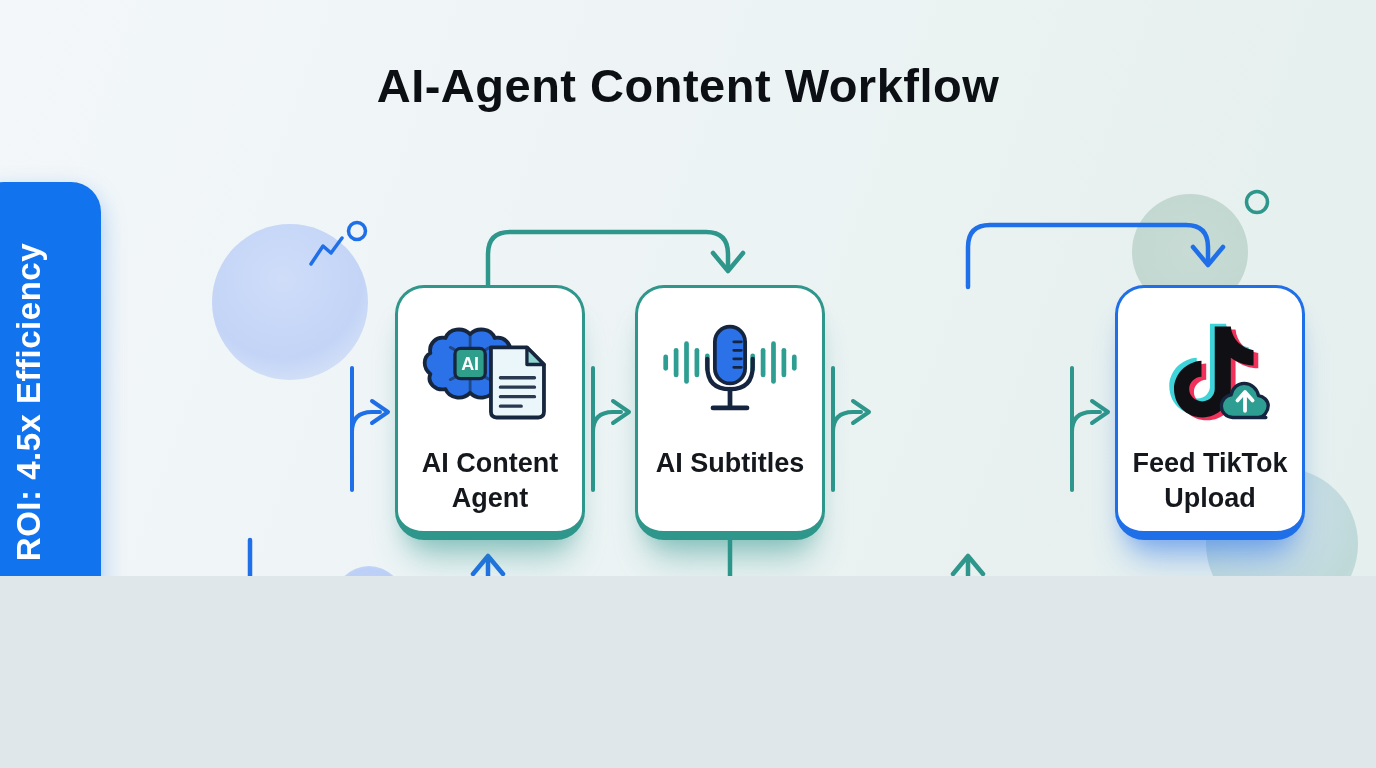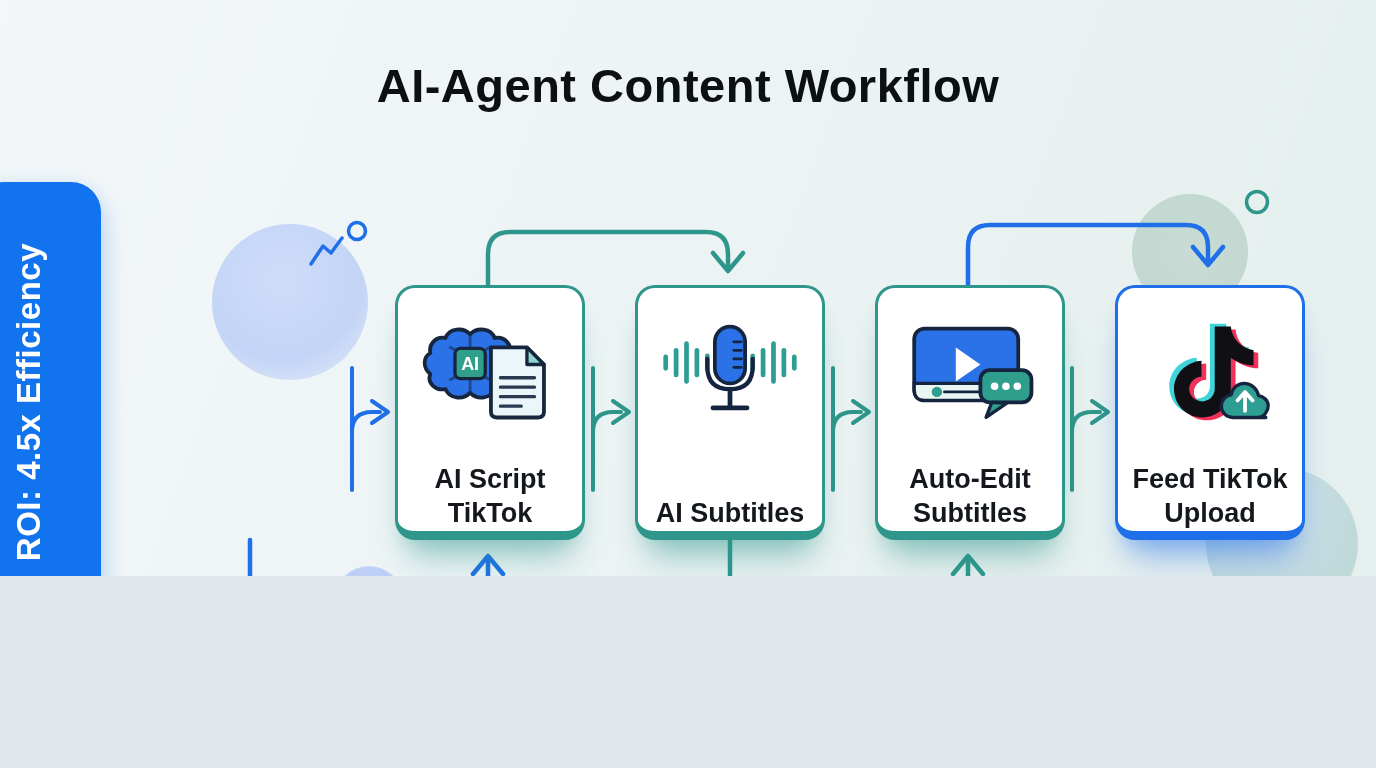--- a/index.html
+++ b/index.html
@@ -27,22 +27,22 @@
     box-shadow:0 10px 24px rgba(17,115,238,0.35);
   }
   .roi-banner span{
     writing-mode:vertical-rl;transform:rotate(180deg);
     color:#ffffff;font-size:33px;font-weight:700;letter-spacing:0.5px;white-space:nowrap;
     padding-left:18px;
   }
   .wires{position:absolute;left:0;top:0;z-index:2;}
   .card{
     position:absolute;top:285px;width:190px;height:255px;box-sizing:border-box;z-index:4;
-    background:#ffffff;border-radius:20px;border:3px solid;border-bottom-width:9px;
-    display:flex;flex-direction:column;align-items:center;justify-content:space-between;
+    background:#ffffff;border-radius:29px;border:3px solid;border-bottom-width:9px;
+    display:flex;flex-direction:column;align-items:center;
   }
   .card.blue{border-color:#1f6fe8;box-shadow:0 30px 34px -14px rgba(31,111,232,0.45),0 12px 18px -8px rgba(31,111,232,0.22);}
   .card.teal{border-color:#2e968b;box-shadow:0 30px 34px -14px rgba(46,150,139,0.45),0 12px 18px -8px rgba(46,150,139,0.22);}
   .card .icon-wrap{height:138px;display:flex;align-items:center;justify-content:center;margin-top:16px;}
   .card .step-label{
     text-align:center;font-size:27px;line-height:1.28;font-weight:700;color:#14181d;
     max-width:172px;margin-top:4px;
   }
   .card .step-label.narrow{max-width:150px;}
 </style>
@@ -128,21 +128,21 @@
       <svg width="142" height="108" viewBox="0 0 150 114">
         <path d="M54,16 C46,8 32,10 28,20 C18,18 10,26 12,36 C4,40 4,52 12,58 C8,68 18,76 28,74 C32,84 46,86 54,78 C62,86 76,84 80,74 C90,76 100,68 96,58 C104,52 104,40 96,36 C98,26 90,18 80,20 C76,10 62,8 54,16 Z" fill="#2b72e8" stroke="#16263e" stroke-width="4" stroke-linejoin="round"></path>
         <path d="M54,16 V78 M33,30 Q44,34 42,47 M75,30 Q64,34 66,47 M33,64 Q44,60 42,49 M75,64 Q64,60 66,49" fill="none" stroke="#16263e" stroke-width="3" stroke-linecap="round" opacity="0.55"></path>
         <rect x="38" y="31" width="32" height="32" rx="6" fill="#2f9e8a" stroke="#16263e" stroke-width="3.5"></rect>
         <text x="54" y="54" text-anchor="middle" font-size="19" font-weight="bold" fill="#ffffff">AI</text>
         <path d="M76,30 H114 L132,48 V98 Q132,104 126,104 H82 Q76,104 76,98 Z" fill="#eaf6fa" stroke="#16263e" stroke-width="4" stroke-linejoin="round"></path>
         <path d="M114,30 V48 H132 Z" fill="#8fd4cf" stroke="#16263e" stroke-width="3.5" stroke-linejoin="round"></path>
         <path d="M86,62 H122 M86,72 H122 M86,82 H122 M86,92 H108" stroke="#2a3950" stroke-width="3.5" stroke-linecap="round"></path>
       </svg>
     </div>
-    <div class="step-label">AI Script TikTok</div>
+    <div class="step-label">AI Content Agent</div>
   </div>
 
   <div class="card teal" style="left:635px;">
     <div class="icon-wrap">
       <svg width="148" height="104" viewBox="0 0 156 110">
         <g stroke="#2e9e92" stroke-width="5" stroke-linecap="round">
           <path d="M10,38 V50"></path>
             <path d="M21,31 V57"></path>
             <path d="M32,24 V64"></path>
             <path d="M43,31 V57"></path>
@@ -155,37 +155,20 @@
         </g>
         <rect x="62" y="6" width="32" height="60" rx="16" fill="#2b72e8" stroke="#15253f" stroke-width="4"></rect>
         <path d="M82,22 H90 M82,31 H90 M82,40 H90 M82,49 H90" stroke="#15253f" stroke-width="3" stroke-linecap="round"></path>
         <path d="M54,40 V48 Q54,72 78,72 Q102,72 102,48 V40" fill="none" stroke="#15253f" stroke-width="4.5" stroke-linecap="round"></path>
         <path d="M78,72 V90 M60,92 H96" stroke="#15253f" stroke-width="5" stroke-linecap="round"></path>
       </svg>
     </div>
     <div class="step-label narrow">AI Subtitles</div>
   </div>
 
-  <div class="card teal" style="left:875px;">
-    <div class="icon-wrap">
-      <svg width="146" height="104" viewBox="0 0 154 110">
-        <rect x="18" y="8" width="110" height="76" rx="11" fill="#2b72e8" stroke="#15253f" stroke-width="4"></rect>
-        <polygon points="62,28 88,46 62,64" fill="#ffffff"></polygon>
-        <path d="M18,66 H128 V73 Q128,84 117,84 H29 Q18,84 18,73 Z" fill="#e9f6f1" stroke="#15253f" stroke-width="3.5"></path>
-        <circle cx="42" cy="75" r="5.5" fill="#2f9e8c"></circle>
-        <path d="M50,75 H98" stroke="#15253f" stroke-width="3" stroke-linecap="round"></path>
-        <rect x="88" y="52" width="54" height="34" rx="10" fill="#2f9e8c" stroke="#15253f" stroke-width="4"></rect>
-        <path d="M100,86 L94,102 L116,87 Z" fill="#2f9e8c" stroke="#15253f" stroke-width="3.5" stroke-linejoin="round"></path>
-        <circle cx="103" cy="69" r="4" fill="#ffffff"></circle>
-          <circle cx="115" cy="69" r="4" fill="#ffffff"></circle>
-          <circle cx="127" cy="69" r="4" fill="#ffffff"></circle>
-      </svg>
-    </div>
-    <div class="step-label">Auto-Edit Subtitles</div>
-  </div>
 
   <div class="card blue" style="left:1115px;">
     <div class="icon-wrap">
       <svg width="142" height="116" viewBox="0 0 150 122">
         <g>
           <path transform="translate(-5,-3)" fill="#3fd3da" d="M80,12 h17 c1,13 11,23 24,25 v16 c-9,0 -17,-3 -24,-8 v33 c0,17 -14,30 -30,30 c-17,0 -30,-13 -30,-30 c0,-16 13,-29 29,-30 v17 c-7,0 -13,6 -13,13 c0,7 6,13 14,13 c7,0 13,-6 13,-13 Z"></path>
           <path transform="translate(5,3)" fill="#f0315a" d="M80,12 h17 c1,13 11,23 24,25 v16 c-9,0 -17,-3 -24,-8 v33 c0,17 -14,30 -30,30 c-17,0 -30,-13 -30,-30 c0,-16 13,-29 29,-30 v17 c-7,0 -13,6 -13,13 c0,7 6,13 14,13 c7,0 13,-6 13,-13 Z"></path>
           <path fill="#101014" d="M80,12 h17 c1,13 11,23 24,25 v16 c-9,0 -17,-3 -24,-8 v33 c0,17 -14,30 -30,30 c-17,0 -30,-13 -30,-30 c0,-16 13,-29 29,-30 v17 c-7,0 -13,6 -13,13 c0,7 6,13 14,13 c7,0 13,-6 13,-13 Z"></path>
         </g>
         <g transform="translate(86,72)">

